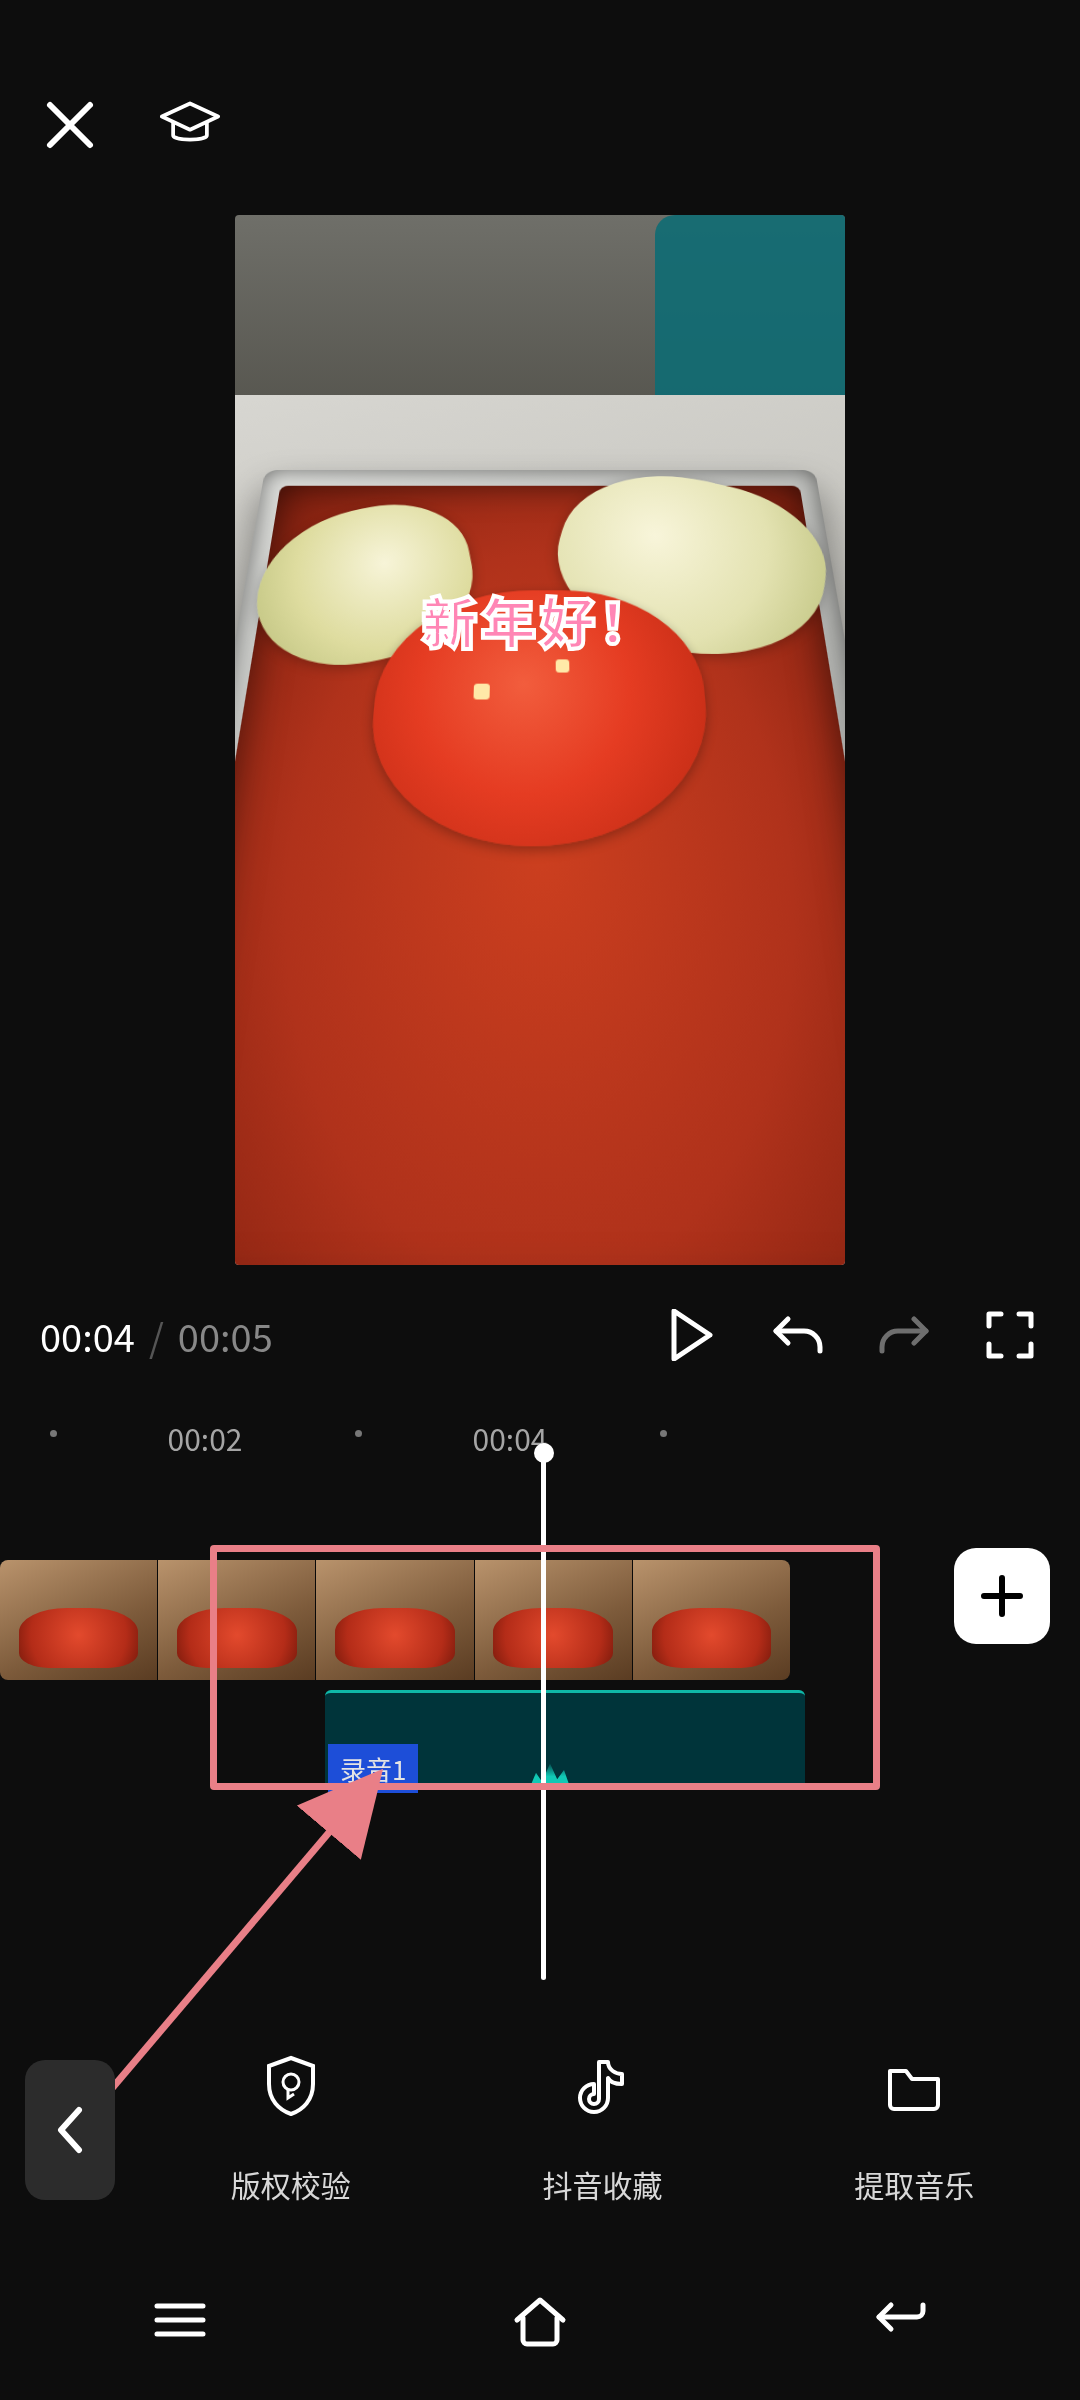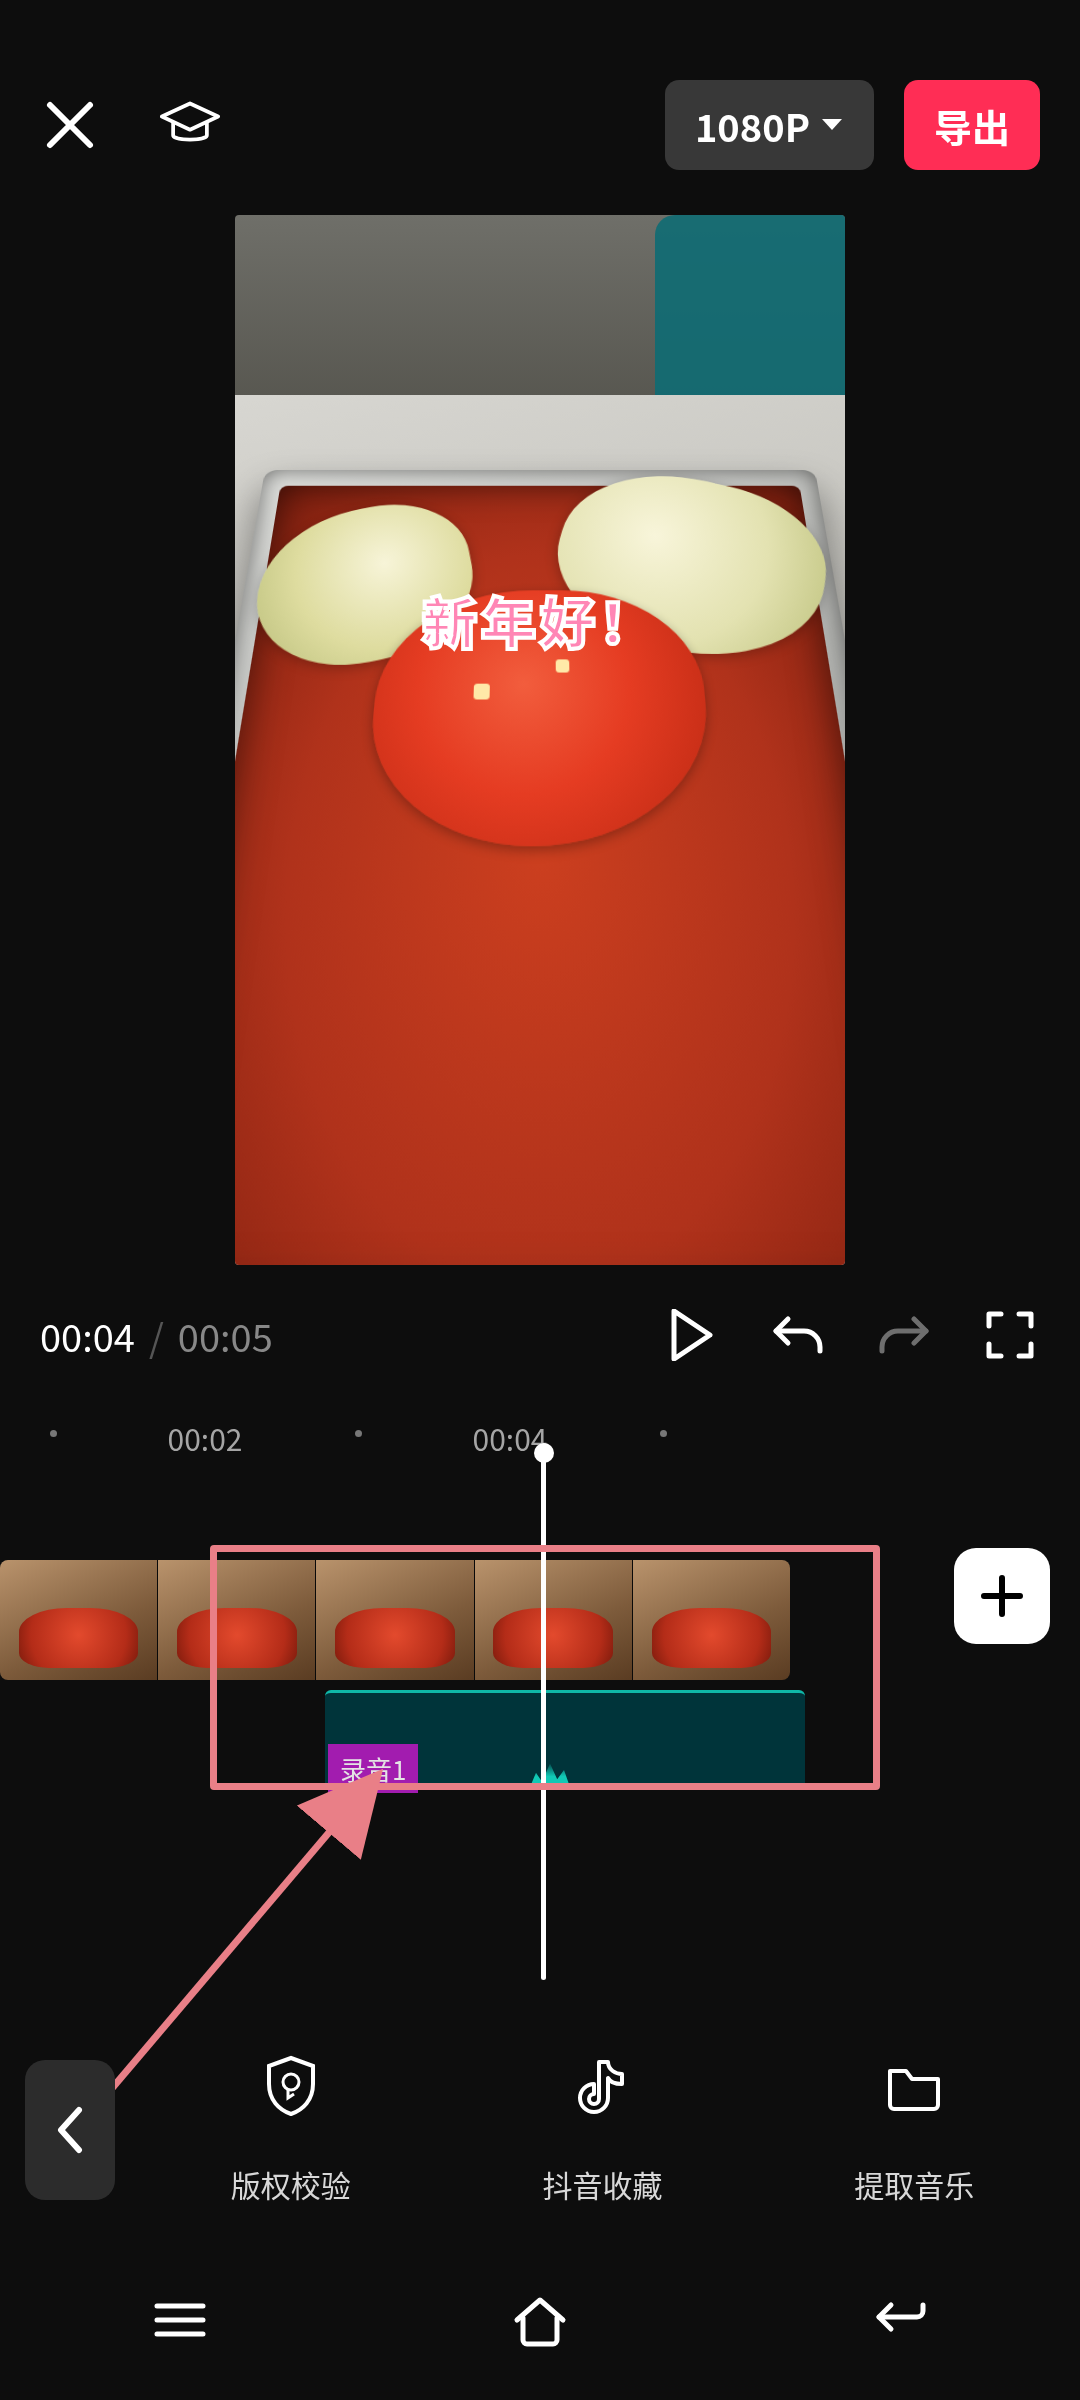--- a/index.html
+++ b/index.html
@@ -49,21 +49,21 @@
   .clips { position:absolute; top:160px; left:0; right:0; height:120px; }
   .clip-strip { position:absolute; top:0; left:0; width:790px; height:120px; display:flex; border-radius:8px; overflow:hidden; }
   .thumb { flex:1; position:relative; overflow:hidden; border-right:1px solid rgba(0,0,0,.25); }
   .thumb:last-child{border-right:none;}
   .thumb .t-bg { position:absolute; inset:0; background:linear-gradient(155deg,#b9936c 0%, #7d5b3b 60%, #5a3c22 100%); }
   .thumb .t-red { position:absolute; left:12%; right:12%; top:40%; bottom:10%; background:radial-gradient(circle at 50% 45%, #e34a2d 0%, #b42c18 70%, #7a1a0c 100%); border-radius:40% 40% 25% 25%; }
   .strip-topline { position:absolute; top:-13px; left:320px; width:460px; height:5px; background:#ff5a7a; }
   .add-btn { position:absolute; right:30px; top:148px; width:96px; height:96px; background:#fff; border-radius:22px; display:flex; align-items:center; justify-content:center; }
   .audio-track { position:absolute; top:290px; left:325px; width:480px; height:100px; background:#00343a; border-radius:6px; border-top:3px solid #0fb8a8; border-bottom:3px solid #0fb8a8; overflow:hidden;}
   .audio-wave { position:absolute; left:205px; bottom:0; width:40px; height:26px; background:linear-gradient(180deg,transparent 0%, #11c9b5 60%); clip-path:polygon(0 100%,15% 45%,30% 80%,50% 10%,68% 70%,85% 35%,100% 100%);}
-  .audio-label { position:absolute; top:344px; left:328px; background:#a21caf; color:#e4e4e4; font-size:26px; padding:6px 12px 6px 12px; }
+  .audio-label { position:absolute; top:344px; left:328px; background:#1d4ed8; color:#e4e4e4; font-size:26px; padding:6px 12px 6px 12px; }
   .playhead { position:absolute; top:50px; bottom:60px; left:541px; width:5px; background:#fff; border-radius:3px; }
   .playhead::before { content:""; position:absolute; top:-7px; left:50%; width:20px; height:20px; background:#fff; border-radius:50%; transform:translateX(-50%); }
 
   
   .anno-box { position:absolute; border:7px solid #e97f87; border-radius:4px; pointer-events:none; }
   .anno-arrow { position:absolute; pointer-events:none; }
 
   
   .bottombar { position:absolute; bottom:175px; left:0; right:0; height:190px; display:flex; align-items:center; padding:0 10px; }
   .back-slot { width:90px; height:140px; background:#2c2c2c; border-radius:20px; display:flex; align-items:center; justify-content:center; margin-right:20px; margin-left:15px;}
@@ -85,31 +85,20 @@
     <div class="close-x">
       <svg width="52" height="52" viewBox="0 0 52 52">
           <path d="M6 6 L46 46 M46 6 L6 46" stroke="#fff" stroke-width="6" stroke-linecap="round"></path>
         </svg>
     </div>
     <div class="grad-cap">
       <svg width="64" height="54" viewBox="0 0 64 54">
         <path d="M32 4 L62 18 L32 32 L2 18 Z" fill="none" stroke="#fff" stroke-width="4" stroke-linejoin="round"></path>
         <path d="M14 25 V38 C14 44 50 44 50 38 V25" fill="none" stroke="#fff" stroke-width="4" stroke-linecap="round"></path>
       </svg>
-    </div>
-  </div>
-  <div class="top-right">
-    <div class="res-btn">
-      <span>1080P</span>
-      <svg width="24" height="16" viewBox="0 0 24 16">
-          <path d="M2 2 L12 13 L22 2 Z" fill="#fff"></path>
-        </svg>
-    </div>
-    <div class="export-btn">
-      <span>导出</span>
     </div>
   </div>
 </div>
 
 <div class="preview">
   <div class="preview-frame">
     <div class="bg-scene">
       <div class="bg-upper"></div>
       <div class="chair"></div>
       <div class="table-top"></div>

